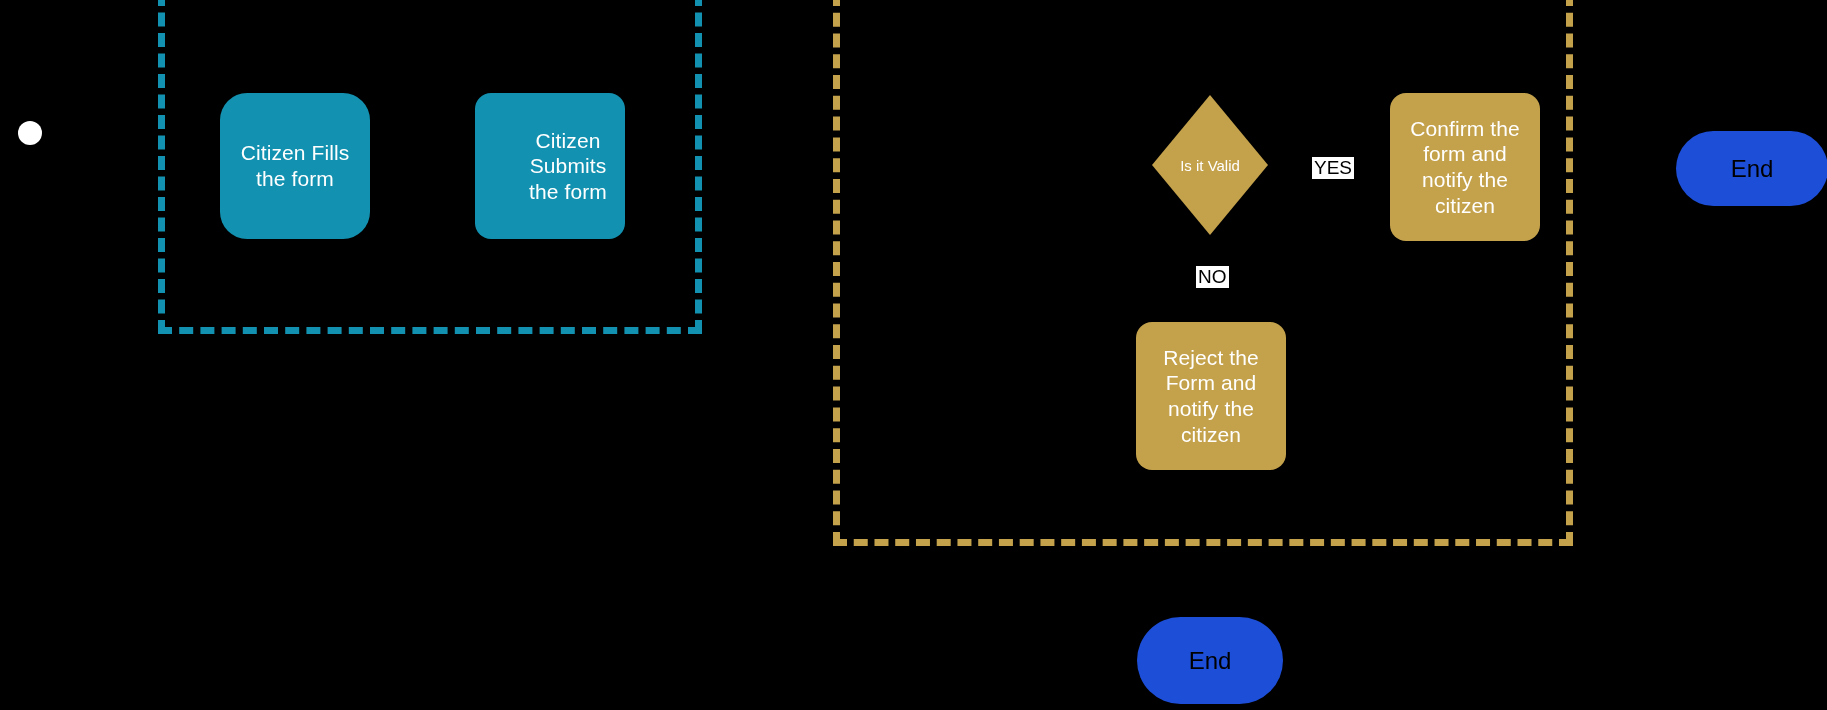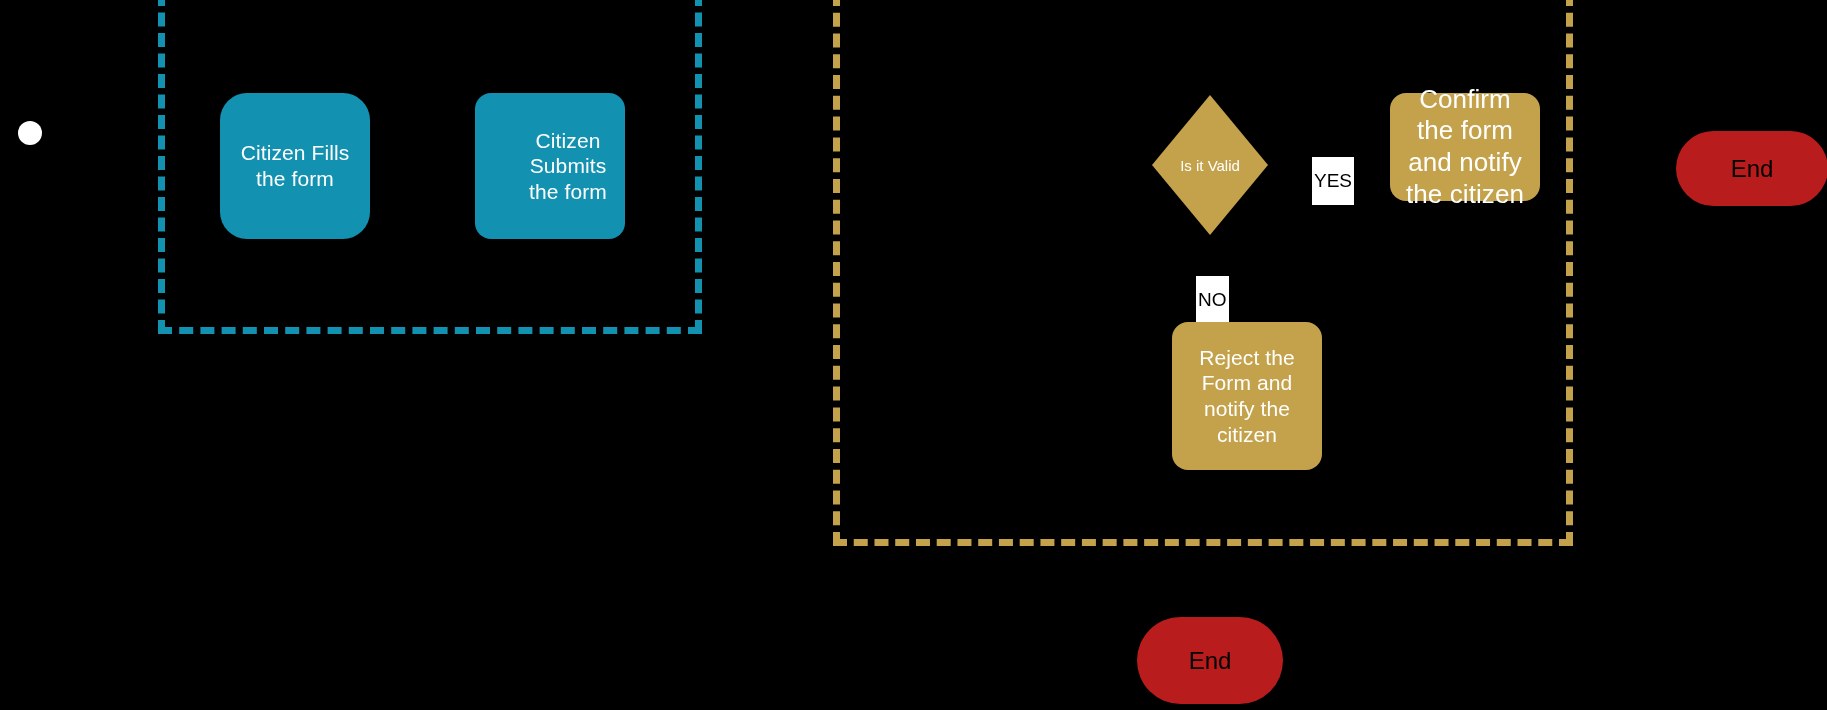--- a/index.html
+++ b/index.html
@@ -67,27 +67,26 @@
   .n-submits {
     left: 475px; top: 93px; width: 150px; height: 146px;
     font-size: 21px;
     padding-left: 44px;
   }
   .n-auditor {
     left: 890px; top: 93px; width: 148px; height: 148px;
     font-size: 21px;
   }
   .n-confirm {
-    left: 1390px; top: 93px; width: 150px; height: 108px;
-    font-size: 26px;
+    left: 1390px; top: 93px; width: 150px; height: 148px;
+    font-size: 21px;
   }
   .n-reject {
     left: 1136px; top: 322px; width: 150px; height: 148px;
     font-size: 21px;
-    margin-left: 36px;
   }
 
   
   .decision {
     position: absolute;
     left: 1152px;
     top: 95px;
     width: 116px;
     height: 140px;
   }
@@ -117,43 +116,43 @@
     width: 24px;
     height: 24px;
     border-radius: 50%;
     background: #ffffff;
   }
 
   
   .terminator {
     position: absolute;
     box-sizing: border-box;
-    background: #b91c1c;
+    background: #1d4ed8;
     color: #000000;
     border-radius: 999px;
     display: flex;
     align-items: center;
     justify-content: center;
     font-size: 24px;
   }
   .t-right  { left: 1676px; top: 131px; width: 152px; height: 75px; }
   .t-bottom { left: 1137px; top: 617px; width: 146px; height: 87px; }
 
   
   .edge-label {
     position: absolute;
     background: #ffffff;
     color: #000000;
     font-size: 19px;
     line-height: 1.05;
-    padding: 14px 2px;
+    padding: 1px 2px;
     white-space: nowrap;
   }
   .lbl-yes { left: 1312px; top: 157px; }
-  .lbl-no  { left: 1196px; top: 276px; }
+  .lbl-no  { left: 1196px; top: 266px; }
 </style>
 </head>
 <body>
 
 <div id="canvas">
 
   <div class="lane lane-citizen"></div>
   <div class="lane lane-auditor"></div>
 
   <div class="start-dot"></div>

